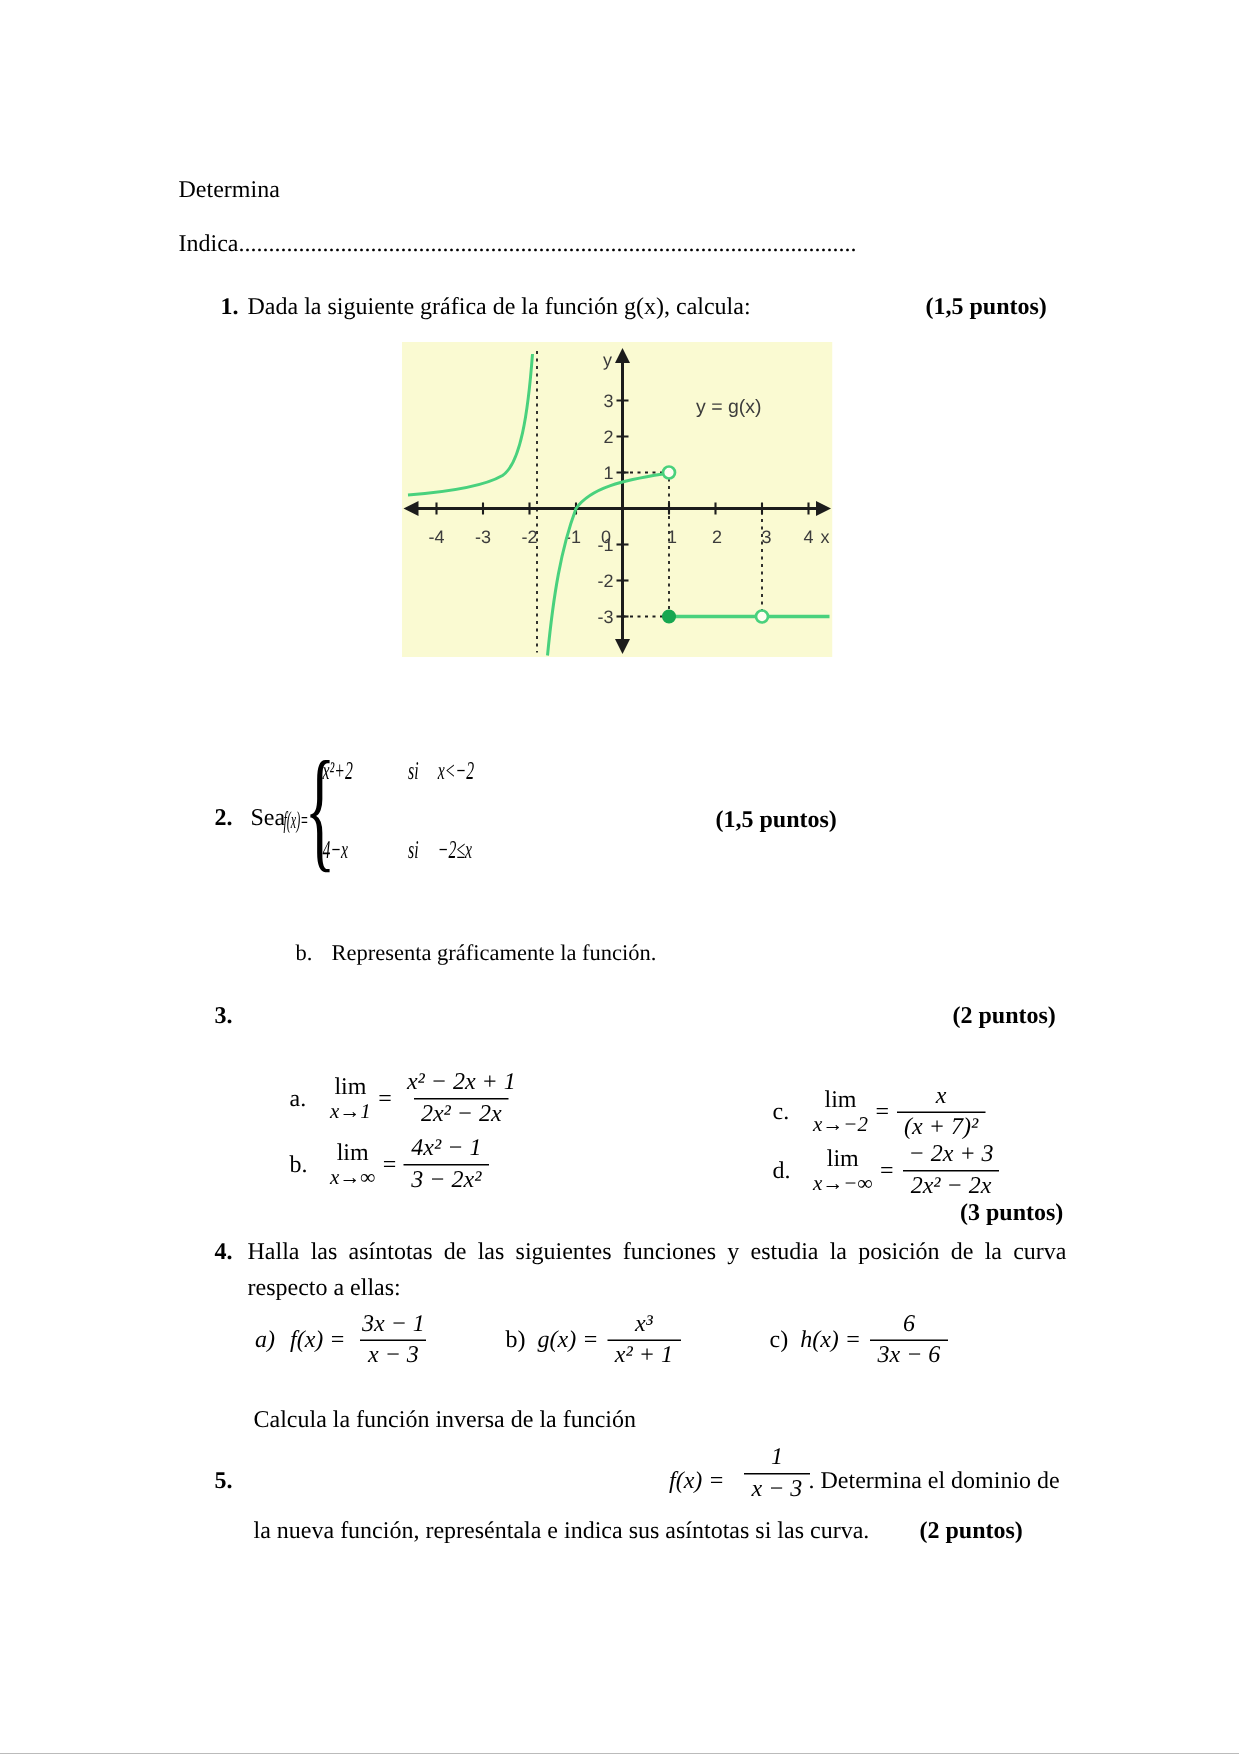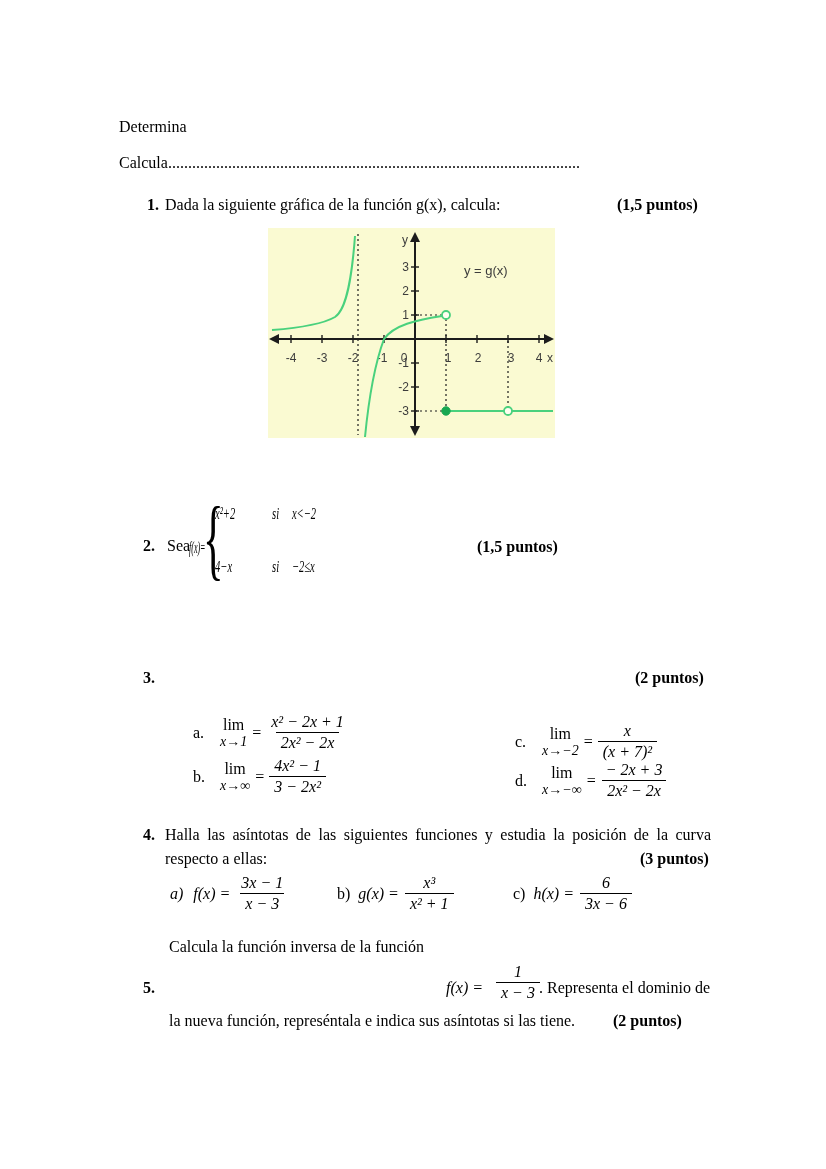--- a/index.html
+++ b/index.html
@@ -31,21 +31,21 @@
   .q4item{display:flex;align-items:center;}
   svg text{font-family:"Liberation Sans", sans-serif;}
 </style>
 </head>
 <body>
 
 <div class="page">
 
   <div class="abs" style="left:119px;top:118px;">Determina</div>
   <div class="abs nowrap" style="left:119px;top:154px;">
-    <span>Calcula</span><span class="dots">..............................................................................................................................................</span>
+    <span>Indica</span><span class="dots">..............................................................................................................................................</span>
   </div>
 
   <div class="abs b" style="left:147px;top:196px;">1.</div>
   <div class="abs" style="left:165px;top:196px;">Dada la siguiente gráfica de la función g(x), calcula:</div>
   <div class="abs b" style="left:617px;top:196px;">(1,5 puntos)</div>
 
   <svg class="abs" style="left:268px;top:228px;" width="287" height="210" viewBox="0 0 287 210">
     <rect x="0" y="0" width="287" height="210" fill="#fafad2"></rect>
 
     <line x1="90" y1="6" x2="90" y2="207" stroke="#1c1c1c" stroke-width="1.2" stroke-dasharray="2 3"></line>
@@ -115,20 +115,23 @@
   <div class="abs squish" style="left:189px;top:539px;">f(x)=</div>
   <div class="abs brace" style="left:203px;top:496px;">{</div>
   <div class="abs pw-row" style="left:215px;top:504px;">
     <span class="pw-expr">x²+2</span><span class="pw-si">si</span><span>x&lt;−2</span>
   </div>
   <div class="abs pw-row" style="left:215px;top:557px;">
     <span class="pw-expr">4−x</span><span class="pw-si">si</span><span>−2≤x</span>
   </div>
   <div class="abs b" style="left:477px;top:538px;">(1,5 puntos)</div>
 
+  <div class="abs" style="left:197px;top:628px;font-size:15px;">
+    <span class="lbl" style="width:24px;display:inline-block;">b.</span><span>Representa gráficamente la función.</span>
+  </div>
 
   <div class="abs b" style="left:143px;top:669px;">3.</div>
   <div class="abs b" style="left:635px;top:669px;">(2 puntos)</div>
 
   <div class="abs limrow" style="left:193px;top:713px;">
     <span class="lbl">a.</span>
     <span class="lim">
         <span class="w">lim</span>
         <span class="s">x→1</span>
       </span>
@@ -171,21 +174,21 @@
     <span class="eq">=</span>
     <span class="frac">
         <span class="num">− 2x + 3</span>
         <span class="den">2x² − 2x</span>
       </span>
   </div>
 
   <div class="abs b" style="left:143px;top:826px;">4.</div>
   <div class="abs" style="left:165px;top:826px;width:546px;text-align:justify;text-align-last:justify;">Halla las asíntotas de las siguientes funciones y estudia la posición de la curva</div>
   <div class="abs" style="left:165px;top:850px;">respecto a ellas:</div>
-  <div class="abs b" style="left:640px;top:850px;">(3 puntos)</div>
+  <div class="abs b" style="left:640px;top:800px;">(3 puntos)</div>
 
   <div class="abs q4item" style="left:170px;top:874px;">
     <span class="it" style="margin-right:10px;">a)</span>
     <span class="fname">f(x) =</span>
     <span class="frac">
         <span class="num">3x − 1</span>
         <span class="den">x − 3</span>
       </span>
   </div>
   <div class="abs q4item" style="left:337px;top:874px;">
@@ -205,17 +208,17 @@
       </span>
   </div>
 
   <div class="abs b" style="left:143px;top:979px;">5.</div>
   <div class="abs" style="left:169px;top:938px;">Calcula la función inversa de la función</div>
   <div class="abs it" style="left:446px;top:979px;">f(x) =</div>
   <div class="abs frac" style="left:496px;top:963px;">
     <span class="num">1</span>
       <span class="den">x − 3</span>
   </div>
-  <div class="abs" style="left:539px;top:979px;">. Representa el dominio de</div>
-  <div class="abs" style="left:169px;top:1012px;">la nueva función, represéntala e indica sus asíntotas si las tiene.</div>
+  <div class="abs" style="left:539px;top:979px;">. Determina el dominio de</div>
+  <div class="abs" style="left:169px;top:1012px;">la nueva función, represéntala e indica sus asíntotas si las curva.</div>
   <div class="abs b" style="left:613px;top:1012px;">(2 puntos)</div>
 
 </div>
 
 </body></html>

